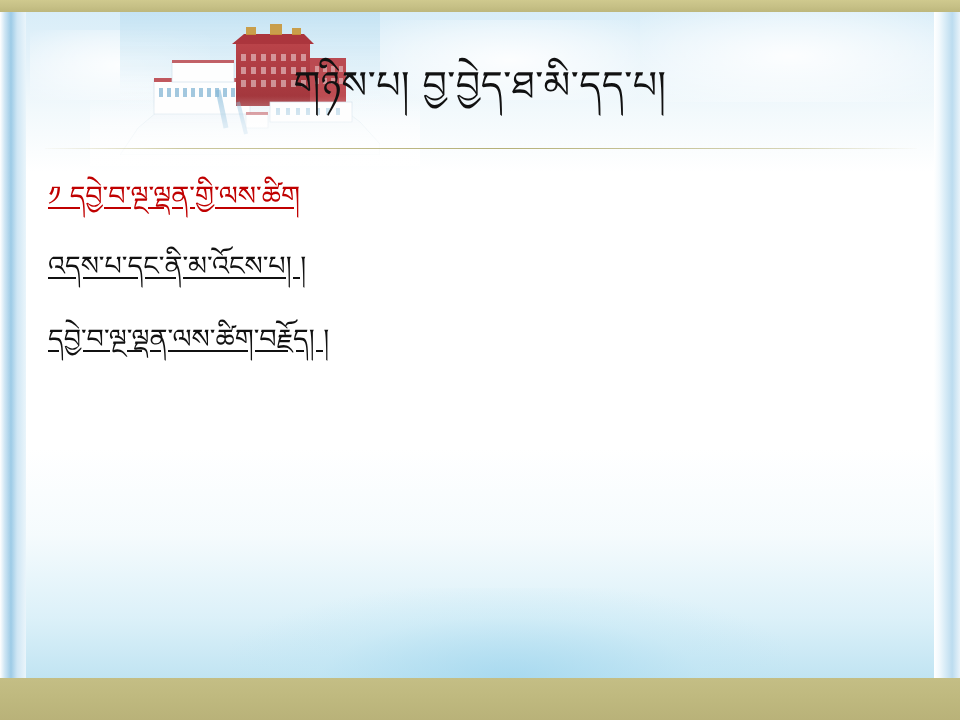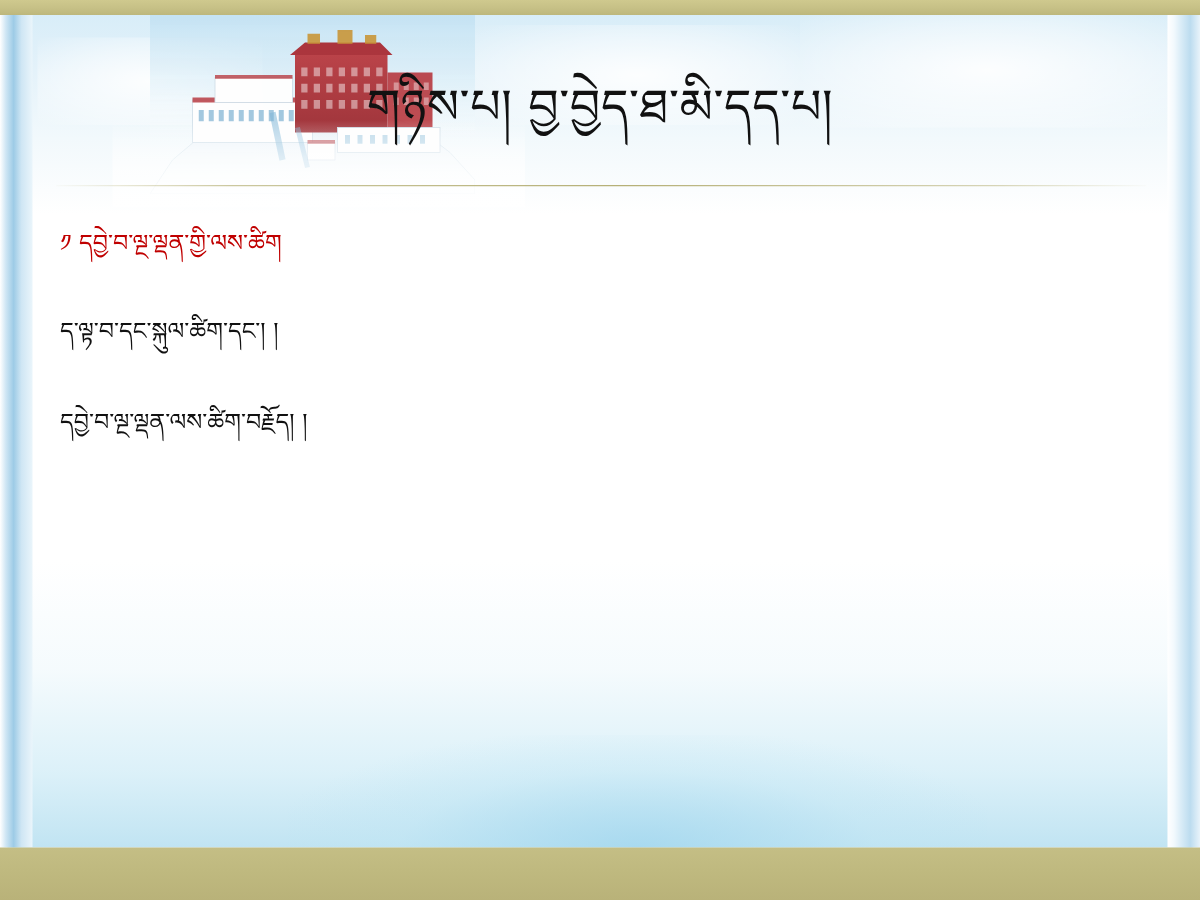--- a/index.html
+++ b/index.html
@@ -161,28 +161,29 @@
 
   
   .body-block {
     position: absolute;
     left: 48px; top: 178px;
     width: 860px;
     z-index: 4;
   }
   .verse-line {
     font-family: "DejaVu Sans", "Liberation Sans", sans-serif;
-    font-size: 19px;
+    font-size: 27px;
     line-height: 1.05;
     color: #111111;
     white-space: nowrap;
     margin: 0 0 37px 0;
     height: 36px;
     display: flex;
     align-items: center;
+    text-decoration: underline;
   }
   .verse-line.heading {
     color: #c00000;
     margin-bottom: 34px;
   }
   .verse-line:last-child { margin-bottom: 12px; }
 </style>
 </head>
 <body>
 
@@ -300,21 +301,21 @@
   </div>
   <div class="palace-mist"></div>
 
   <div class="title-band">
     <div class="title-text">གཉིས་པ།  བྱ་བྱེད་ཐ་མི་དད་པ།</div>
   </div>
   <div class="title-rule"></div>
 
   <div class="body-block">
     <div class="verse-line heading">༡  དབྱེ་བ་ལྔ་ལྡན་གྱི་ལས་ཚིག</div>
-    <div class="verse-line">ད་ལྟ་བ་དང་སྐུལ་ཚིག་དང་། །</div>
+    <div class="verse-line">འདས་པ་དང་ནི་མ་འོངས་པ། །</div>
     <div class="verse-line">དབྱེ་བ་ལྔ་ལྡན་ལས་ཚིག་བརྗོད། །</div>
   </div>
 
   <div class="frame-left"></div>
   <div class="frame-right"></div>
   <div class="frame-top"></div>
   <div class="frame-bottom"></div>
 
 </div>
 

